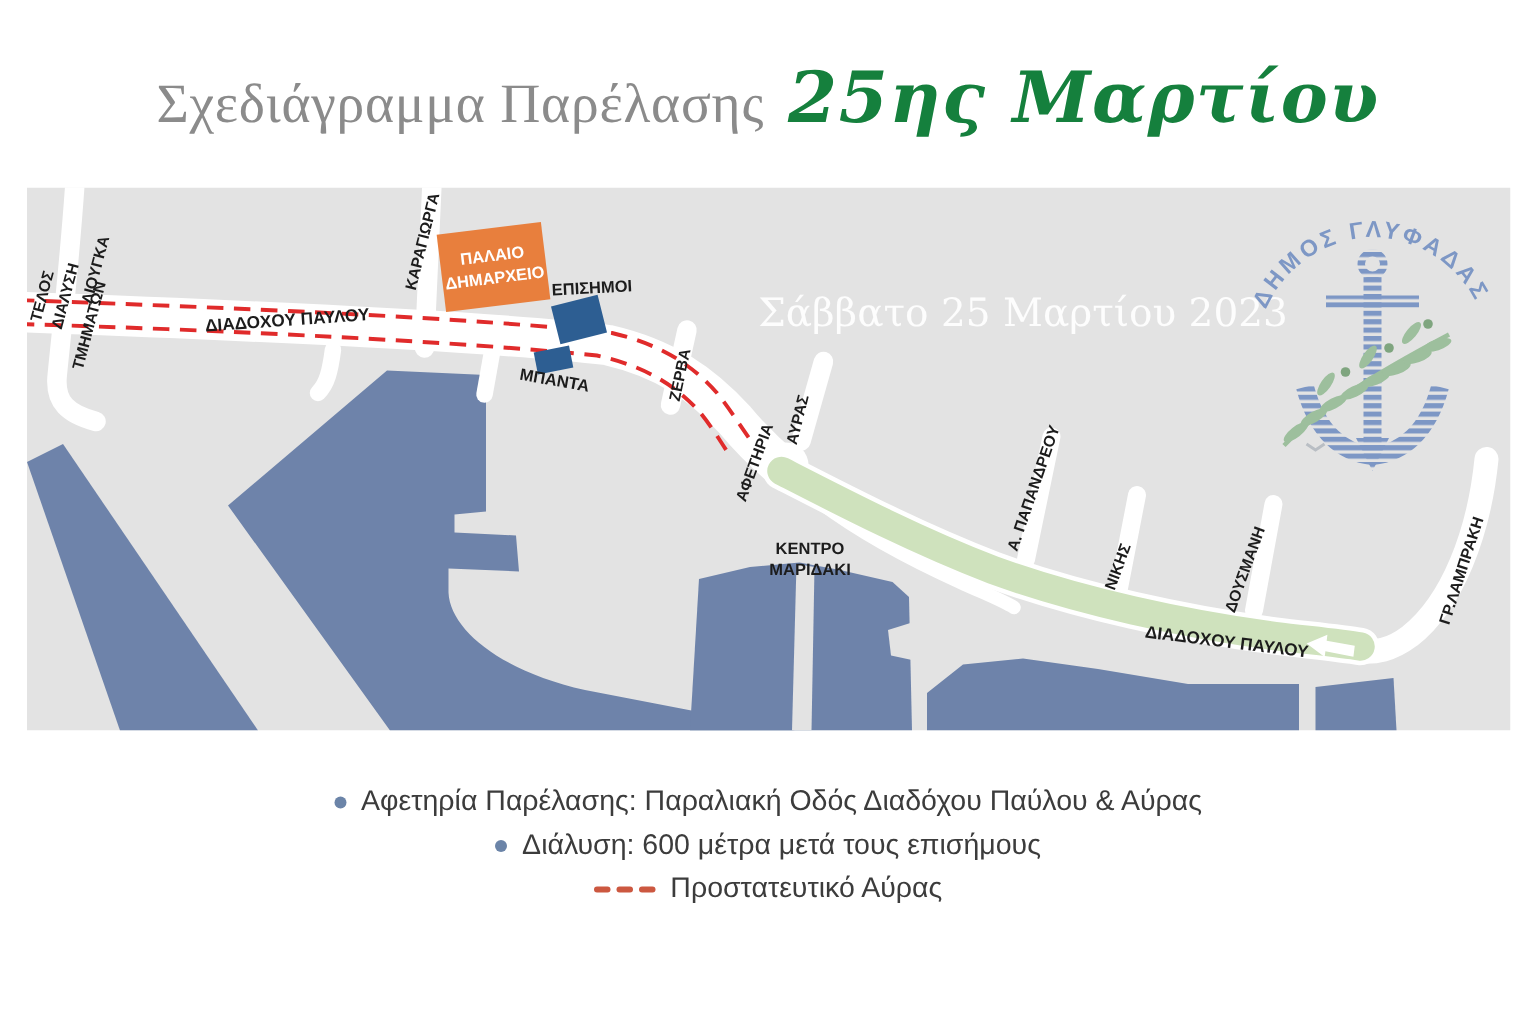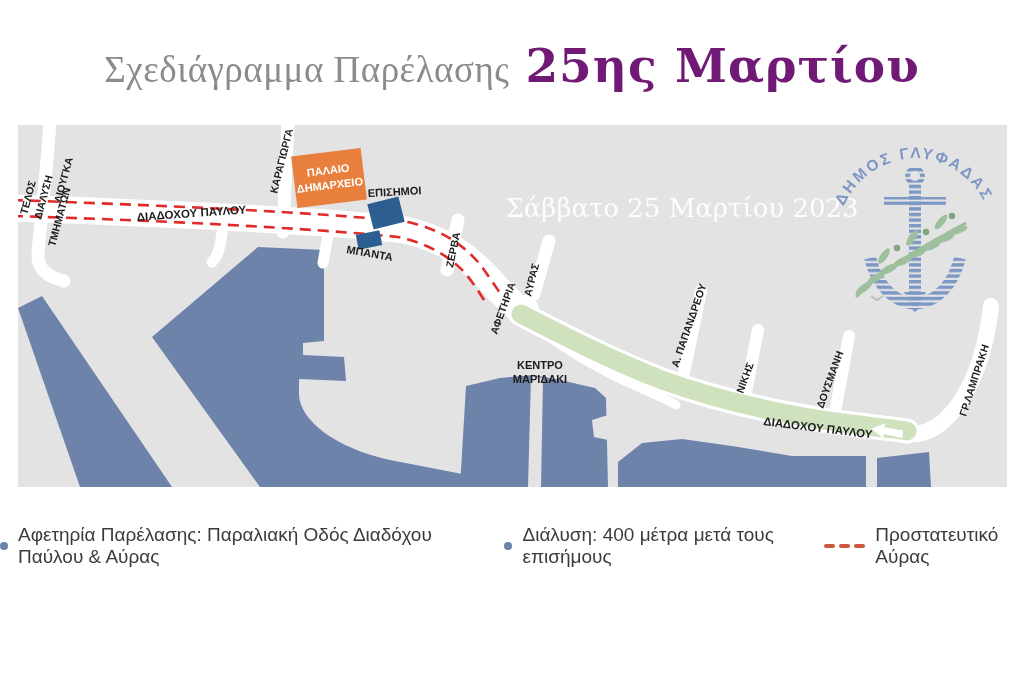--- a/index.html
+++ b/index.html
@@ -1,25 +1,25 @@
 <!DOCTYPE html>
 <html><head>
 <meta charset="utf-8">
 <style>
   html,body{margin:0;padding:0;background:#ffffff;}
   .page{position:relative;width:1024px;height:679px;background:#ffffff;overflow:hidden;
         font-family:"Liberation Sans",sans-serif;}
   .title{position:absolute;top:38px;left:0;width:1024px;display:flex;justify-content:center;
          align-items:baseline;gap:16px;white-space:nowrap;}
   .title-main{font-family:"Liberation Serif",serif;font-size:37px;color:#8b8b8b;letter-spacing:.5px;}
-  .title-accent{font-family:"DejaVu Serif",serif;font-weight:bold;
-                font-size:47px;color:#701a75;letter-spacing:1px;}
+  .title-accent{font-family:"DejaVu Serif",serif;font-style:italic;font-weight:bold;
+                font-size:47px;color:#15803d;letter-spacing:1px;}
   svg.map{position:absolute;top:0;left:0;}
   .map-label{font-family:"Liberation Sans",sans-serif;font-weight:bold;fill:#1c1c1c;}
-  .legend{position:absolute;top:524px;left:0;width:1024px;display:flex;
+  .legend{position:absolute;top:524px;left:0;width:1024px;display:flex;flex-direction:column;
           align-items:center;gap:7px;}
   .lrow{display:flex;align-items:center;gap:10px;font-size:19px;color:#3c3c3c;}
   .bullet{width:8px;height:8px;border-radius:50%;background:#6b84a8;flex:0 0 auto;}
   .swatch-green{width:30px;height:15px;background:#cfe2bd;flex:0 0 auto;}
   .dashes{display:flex;gap:4px;align-items:center;flex:0 0 auto;}
   .dash{width:11px;height:3.5px;border-radius:2px;background:#cc5840;}
 </style>
 </head>
 <body>
 
@@ -157,21 +157,21 @@
     </g>
   </svg>
 
   <div class="legend">
     <div class="lrow">
       <span class="bullet"></span>
       <span>Αφετηρία Παρέλασης: Παραλιακή Οδός Διαδόχου Παύλου &amp; Αύρας</span>
     </div>
     <div class="lrow">
       <span class="bullet"></span>
-      <span>Διάλυση: 400 μέτρα μετά τους επισήμους</span>
+      <span>Διάλυση: 600 μέτρα μετά τους επισήμους</span>
     </div>
     <div class="lrow">
       <span class="dashes">
         <span class="dash"></span>
         <span class="dash"></span>
         <span class="dash"></span>
       </span>
       <span>Προστατευτικό Αύρας</span>
     </div>
   </div>

